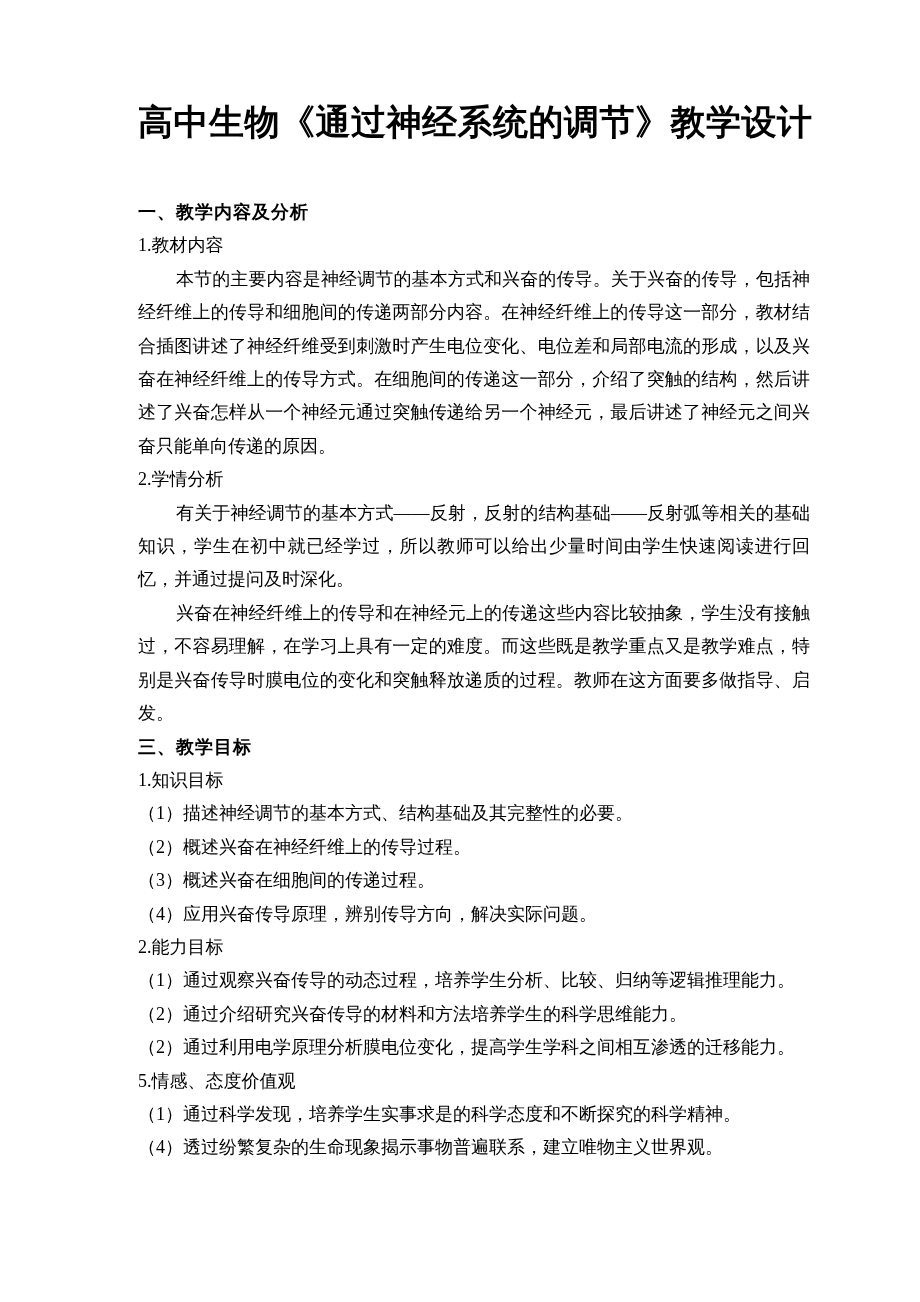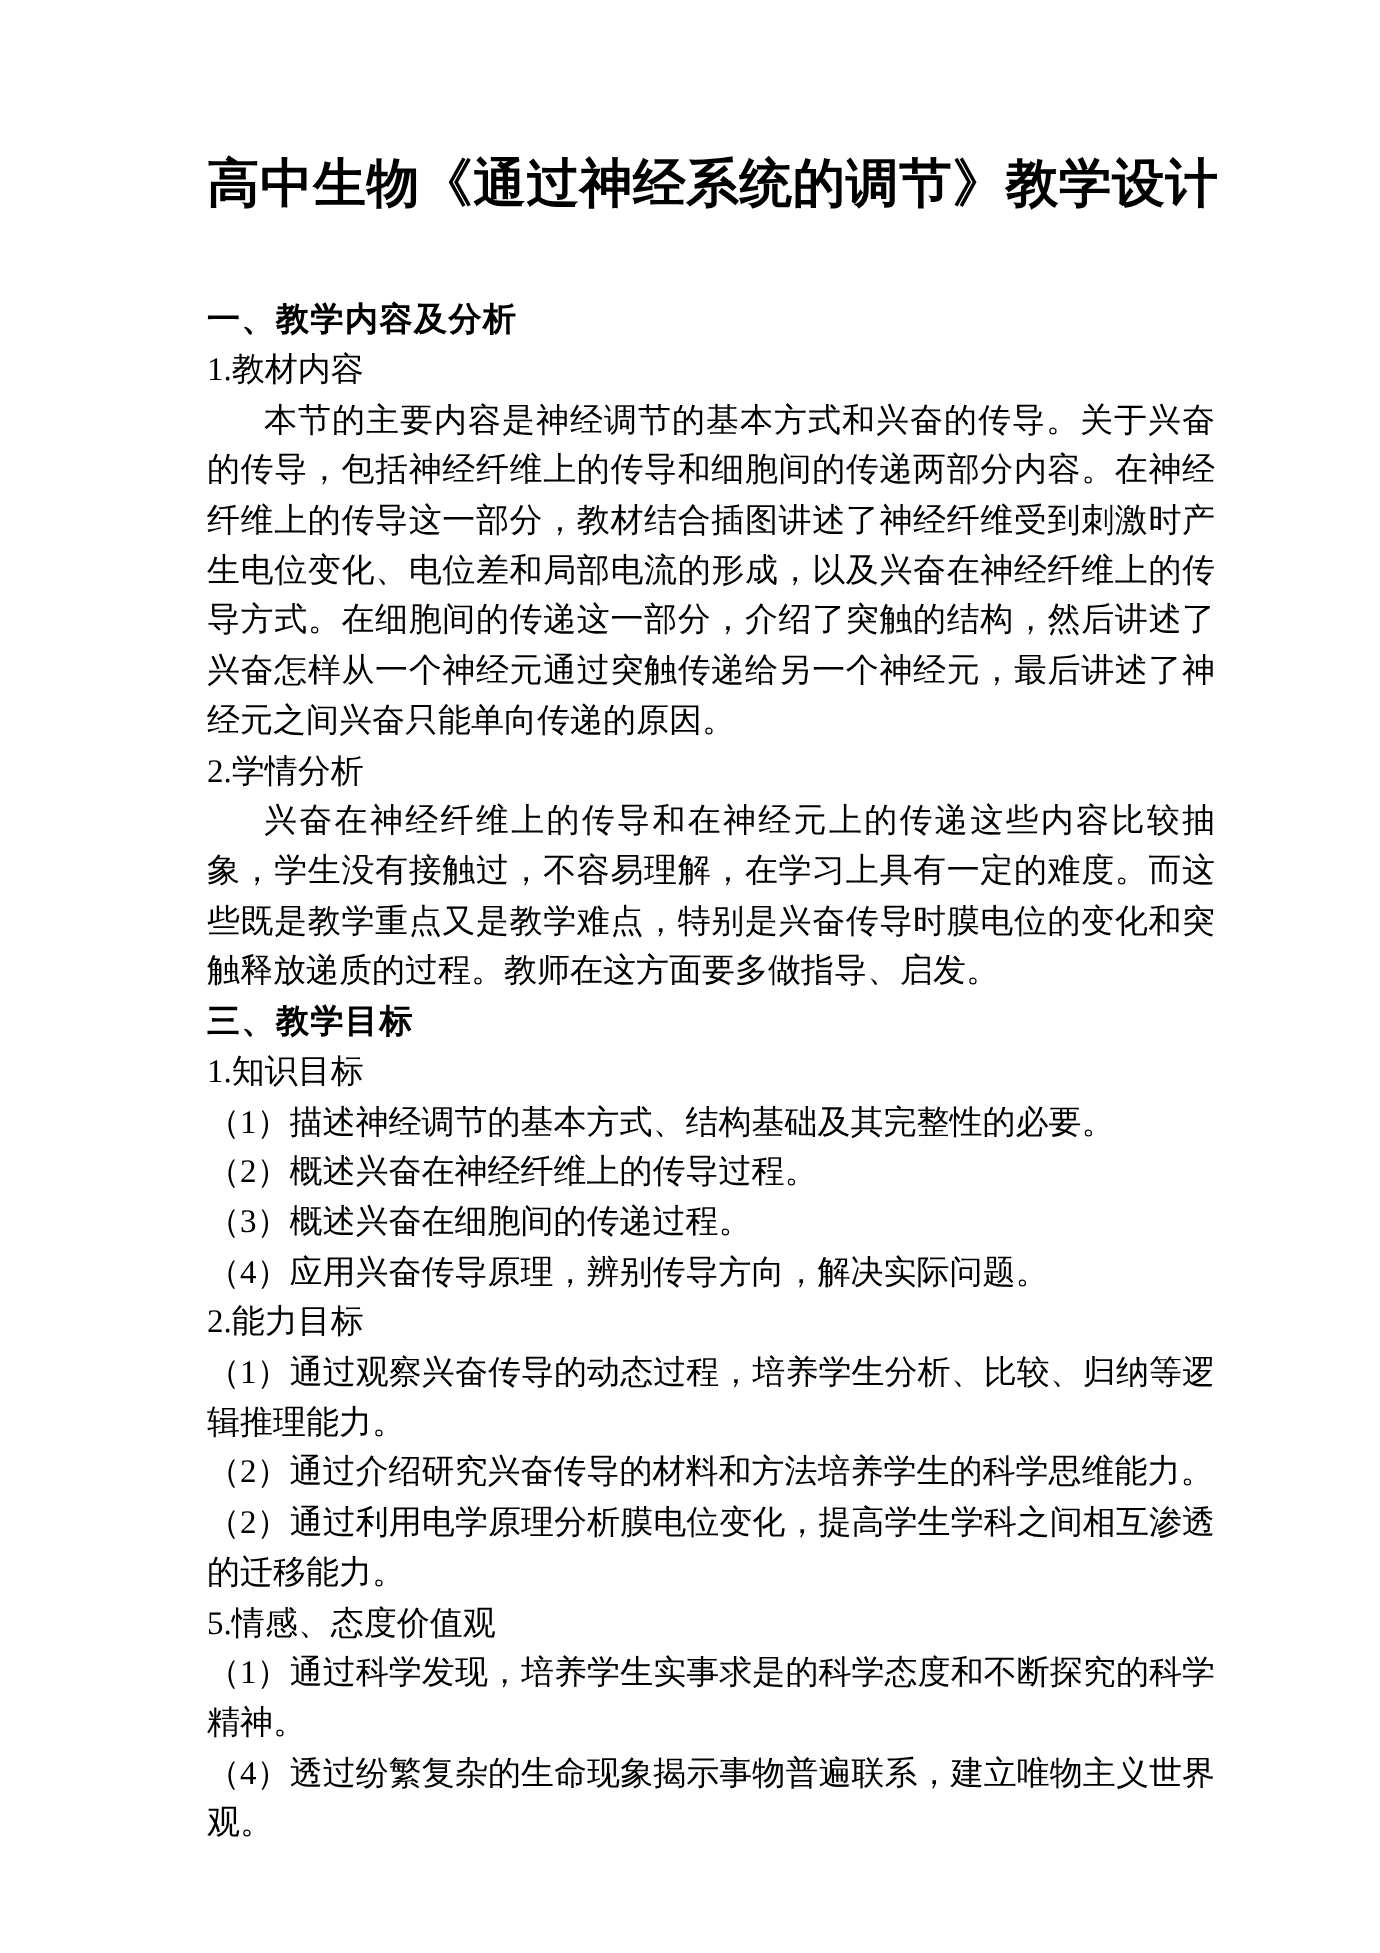--- a/index.html
+++ b/index.html
@@ -26,21 +26,21 @@
     text-align: center;
     letter-spacing: 0.5px;
     white-space: nowrap;
   }
   .content {
     margin-left: 138px;
     margin-right: 110px;
   }
   .content p, .content h2 {
     margin: 0;
-    font-size: 22px;
+    font-size: 18px;
     line-height: 33.4px;
     text-align: justify;
     font-weight: normal;
   }
   .heading {
     font-weight: bold !important;
     letter-spacing: 1px;
   }
   .para {
     text-indent: 38px;
@@ -59,20 +59,21 @@
   <div class="content">
 
     <h2 class="heading">一、教学内容及分析</h2>
 
     <p class="sub">1.教材内容</p>
 
     <p class="para">本节的主要内容是神经调节的基本方式和兴奋的传导。关于兴奋的传导，包括神经纤维上的传导和细胞间的传递两部分内容。在神经纤维上的传导这一部分，教材结合插图讲述了神经纤维受到刺激时产生电位变化、电位差和局部电流的形成，以及兴奋在神经纤维上的传导方式。在细胞间的传递这一部分，介绍了突触的结构，然后讲述了兴奋怎样从一个神经元通过突触传递给另一个神经元，最后讲述了神经元之间兴奋只能单向传递的原因。</p>
 
     <p class="sub">2.学情分析</p>
 
+    <p class="para">有关于神经调节的基本方式——反射，反射的结构基础——反射弧等相关的基础知识，学生在初中就已经学过，所以教师可以给出少量时间由学生快速阅读进行回忆，并通过提问及时深化。</p>
 
     <p class="para">兴奋在神经纤维上的传导和在神经元上的传递这些内容比较抽象，学生没有接触过，不容易理解，在学习上具有一定的难度。而这些既是教学重点又是教学难点，特别是兴奋传导时膜电位的变化和突触释放递质的过程。教师在这方面要多做指导、启发。</p>
 
     <h2 class="heading">三、教学目标</h2>
 
     <p class="sub">1.知识目标</p>
 
     <p class="item">（1）描述神经调节的基本方式、结构基础及其完整性的必要。</p>
 
     <p class="item">（2）概述兴奋在神经纤维上的传导过程。</p>

